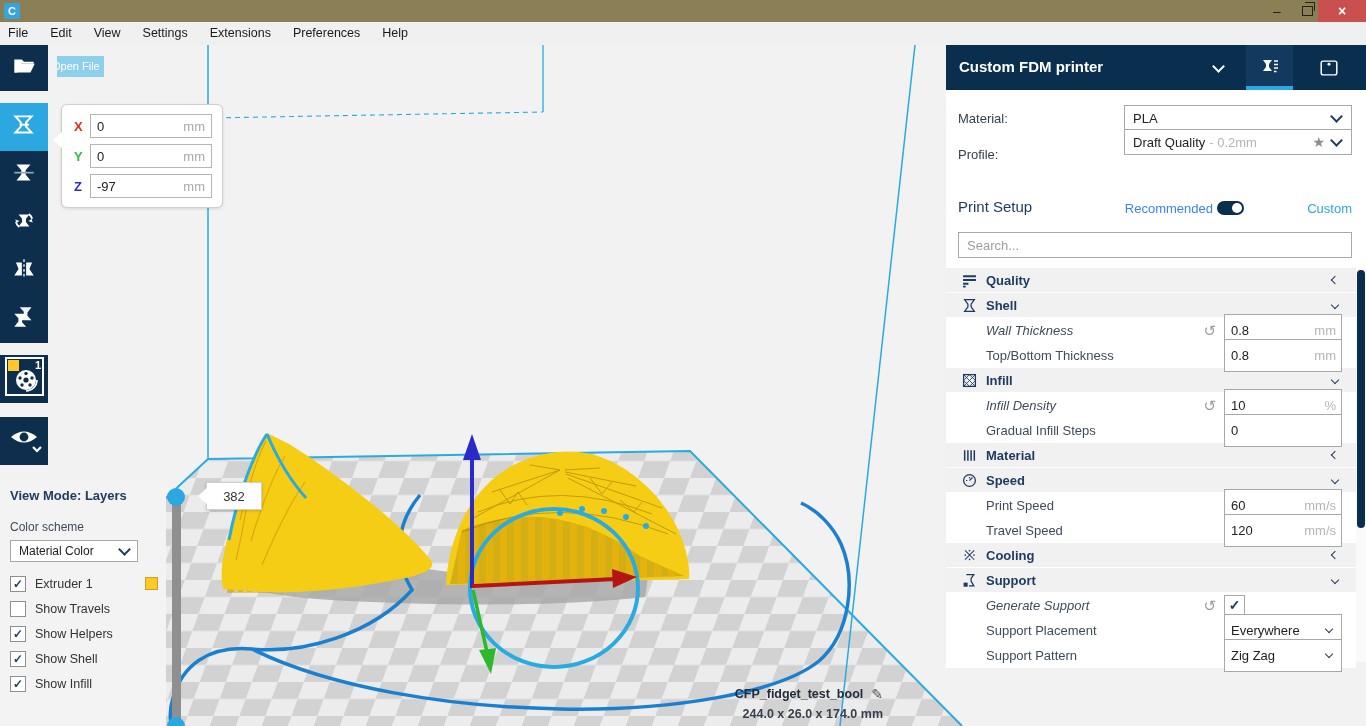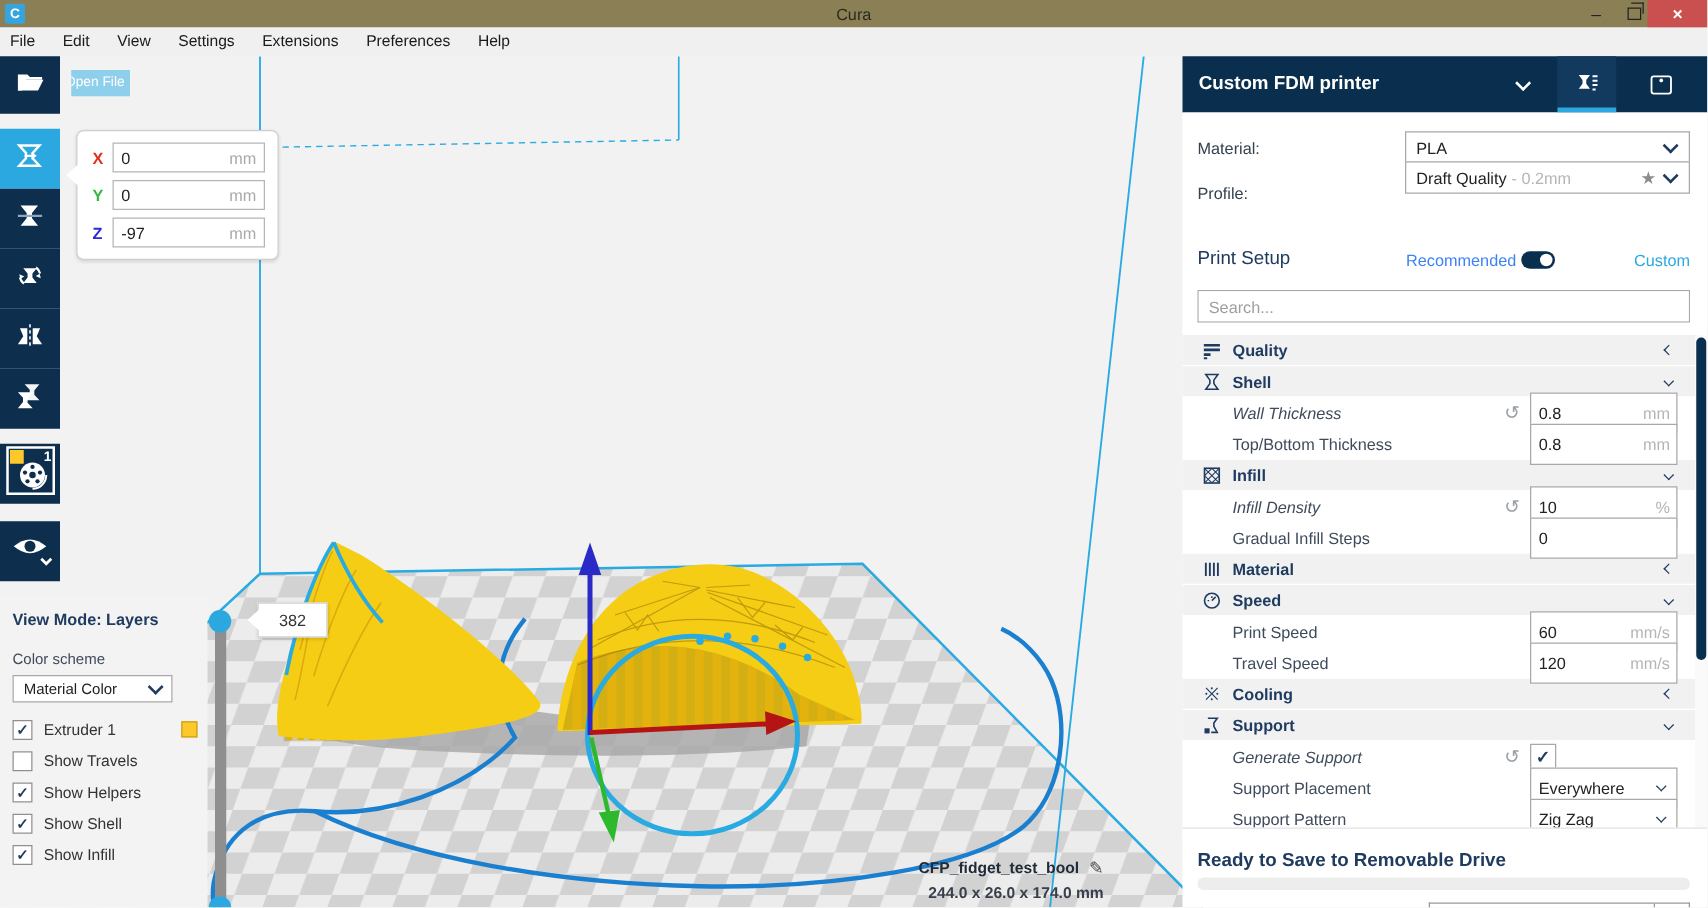--- a/index.html
+++ b/index.html
@@ -215,21 +215,20 @@
       <polygon points="637,577 612,569 613,588" fill="#b51414"></polygon>
     </g>
     <g>
       <line x1="473" y1="590" x2="487" y2="652" stroke="#2eb82e" stroke-width="3.5"></line>
       <polygon points="491,674 479,650 496,648" fill="#2eb82e"></polygon>
     </g>
   </svg>
 
   <div id="titlebar" class="abs">
     <div id="cura-logo">C</div>
-    <div id="win-title">Cura</div>
     <div id="btn-min" class="winbtn">–</div>
     <div id="btn-restore" class="winbtn">
         <span class="restore-glyph"></span>
       </div>
     <div id="btn-close" class="winbtn">×</div>
   </div>
 
   <div id="menubar" class="abs">
       <span class="menu-item">File</span>
       <span class="menu-item">Edit</span>
@@ -568,21 +567,14 @@
         <span class="spacer"></span>
         <div class="inbox">
           <span class="val">Zig Zag</span>
           <span class="chv sm"></span>
         </div>
       </div>
     </div>
   <div id="scroll-track" class="abs"></div>
   <div id="scroll-thumb" class="abs"></div>
 
-  <div id="footer" class="abs">
-    <span id="footer-status">Ready to Save to Removable Drive</span>
-    <div id="footer-progress"></div>
-    <div id="footer-button">
-        <span class="sep"></span>
-      </div>
-  </div>
 
 </div>
 
 </body></html>

